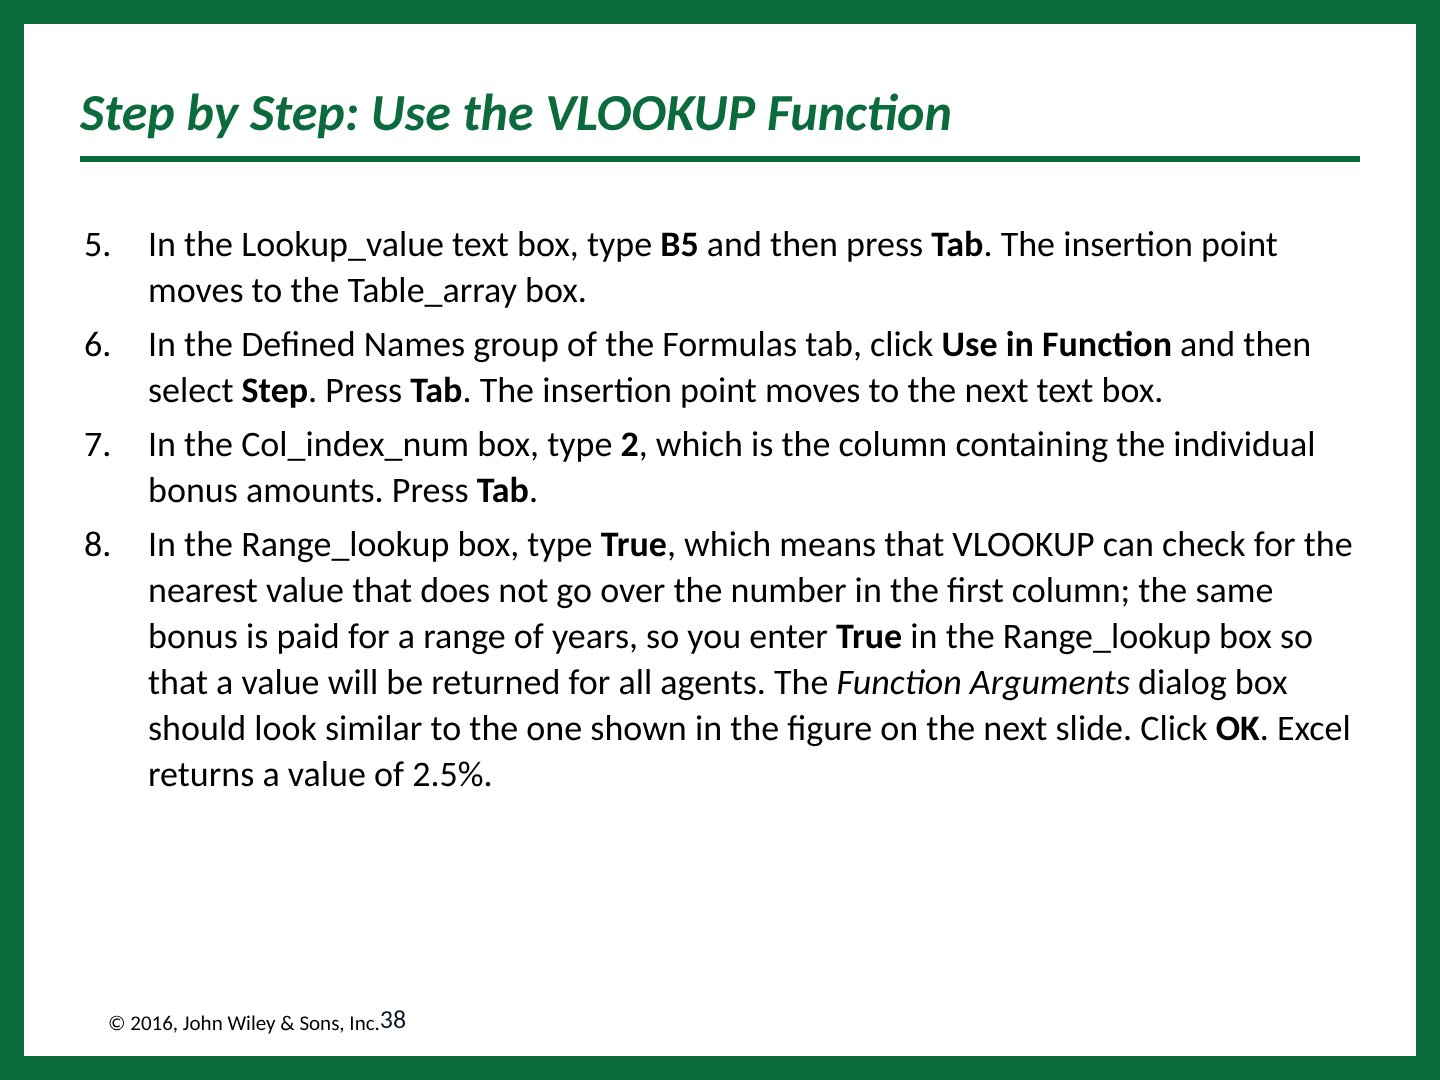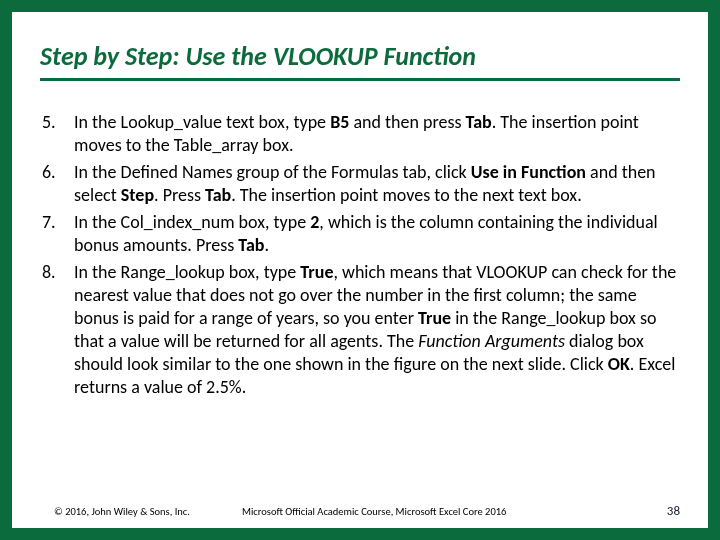--- a/index.html
+++ b/index.html
@@ -75,16 +75,15 @@
         <span class="num">7.</span>
         <span class="txt">In the Col_index_num box, type <b>2</b>, which is the column containing the individual bonus amounts. Press <b>Tab</b>.</span>
       </li>
       <li>
         <span class="num">8.</span>
         <span class="txt">In the Range_lookup box, type <b>True</b>, which means that VLOOKUP can check for the nearest value that does not go over the number in the first column; the same bonus is paid for a range of years, so you enter <b>True</b> in the Range_lookup box so that a value will be returned for all agents. The <i>Function Arguments</i> dialog box should look similar to the one shown in the figure on the next slide. Click <b>OK</b>. Excel returns a value of 2.5%.</span>
       </li>
     </ol>
   <div class="footer">
     <span class="copy">© 2016, John Wiley &amp; Sons, Inc.</span>
-    <span class="course">Microsoft Official Academic Course, Microsoft Excel Core 2016</span>
     <span class="pagenum">38</span>
   </div>
 </div>
 
 </body></html>

